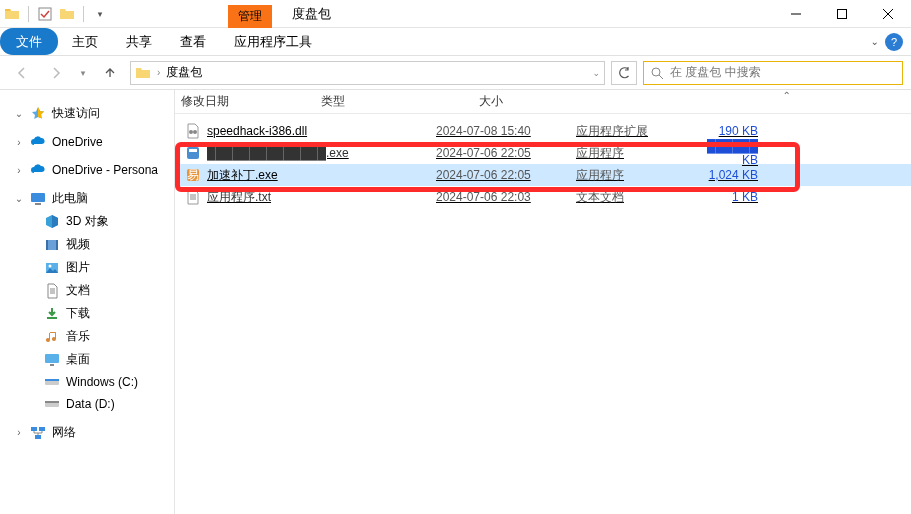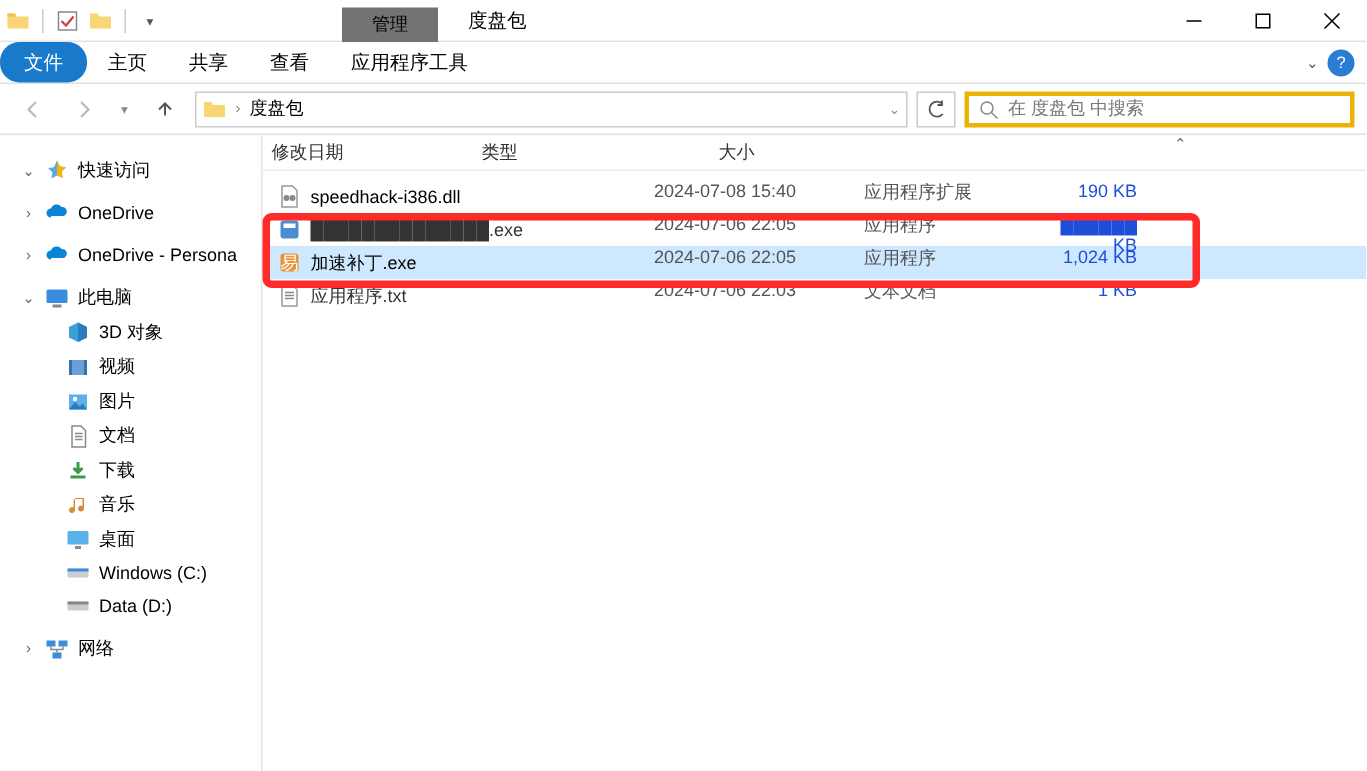--- a/index.html
+++ b/index.html
@@ -3,60 +3,60 @@
 <meta charset="utf-8">
 <style>
 * { margin: 0; padding: 0; box-sizing: border-box; font-family: "Microsoft YaHei", "Segoe UI", sans-serif; font-size: 12px; }
 body { background: #fff; width: 911px; height: 514px; overflow: hidden; position: relative; }
 
 .titlebar { height: 28px; display: flex; align-items: center; background: #fff; border-bottom: 1px solid #e5e5e5; }
 .titlebar-left { display: flex; align-items: center; gap: 6px; padding-left: 4px; }
 .tb-icon { width: 16px; height: 16px; display: inline-flex; align-items: center; justify-content: center; }
 .tb-sep { width: 1px; height: 16px; background: #ccc; margin: 0 2px; }
 .titlebar-ribbon-tabs { display: flex; align-items: flex-end; margin-left: 120px; height: 28px; }
-.ribbon-ctx { padding: 3px 20px; background: #737373; color: #000; font-size: 12px; }
+.ribbon-ctx { padding: 3px 10px; background: #f97316; color: #000; font-size: 12px; }
 .ribbon-title { padding: 5px 20px; font-size: 13px; }
 .win-controls { margin-left: auto; display: flex; }
 .win-btn { width: 46px; height: 28px; display: flex; align-items: center; justify-content: center; }
 
 .menubar { height: 28px; display: flex; align-items: stretch; background: #fff; border-bottom: 1px solid #e1e1e1; }
 .menu-file { background: #1979ca; color: #fff; padding: 0 16px; display: flex; align-items: center; font-size: 13px; border-radius: 13px; }
 .menu-item { padding: 0 14px; display: flex; align-items: center; font-size: 13px; color: #000; }
 .menu-tool { padding: 0 14px; display: flex; align-items: center; font-size: 13px; color: #000; }
 .menu-right { margin-left: auto; display: flex; align-items: center; padding-right: 8px; gap: 6px; }
 .chev-down-sm { font-size: 10px; color: #555; }
 .help-icon { width: 18px; height: 18px; border-radius: 50%; background: #2b7cd3; color: #fff; display: flex; align-items: center; justify-content: center; font-size: 11px; }
 
 .navbar { height: 34px; display: flex; align-items: center; gap: 6px; padding: 0 8px; border-bottom: 1px solid #e1e1e1; }
 .nav-arrow { width: 28px; height: 24px; display: flex; align-items: center; justify-content: center; color: #666; }
 .nav-arrow.disabled { color: #bbb; }
 .addr-box { flex: 1; height: 24px; border: 1px solid #ccc; display: flex; align-items: center; padding: 0 4px; gap: 6px; }
 .addr-crumb { display: flex; align-items: center; gap: 4px; }
 .addr-dd { margin-left: auto; display:flex; align-items:center; gap:6px; }
 .addr-refresh { width: 26px; height: 24px; border: 1px solid #ccc; display: flex; align-items: center; justify-content: center; }
-.search-box { width: 260px; height: 24px; border: 3px solid #eab308; display: flex; align-items: center; padding: 0 6px; gap: 6px; color: #777; }
+.search-box { width: 260px; height: 24px; border: 1px solid #eab308; display: flex; align-items: center; padding: 0 6px; gap: 6px; color: #777; }
 
 .body-area { display: flex; height: calc(100% - 28px - 28px - 34px); }
 .sidebar { width: 175px; border-right: 1px solid #e5e5e5; padding-top: 12px; overflow: hidden; }
 .side-group { margin-bottom: 6px; }
 .side-item { display: flex; align-items: center; gap: 6px; padding: 3px 4px 3px 14px; white-space: nowrap; }
 .side-sub { padding-left: 44px; text-align: right; }
 .side-caret { width: 10px; font-size: 10px; color: #666; display:inline-block; text-align:center; }
 .side-icon { width: 16px; height: 16px; display: inline-flex; align-items: center; justify-content: center; }
 
 .content { flex: 1; position: relative; }
 .col-headers { display: flex; height: 24px; align-items: center; border-bottom: 1px solid #eaeaea; padding-left: 6px; color: #333; }
 .ch-name { width: 255px; padding-left: 14px; }
 .ch-date { width: 140px; }
 .ch-type { width: 112px; }
 .ch-size { width: 80px; text-align: right; padding-right: 10px; }
 .grip { position: absolute; top: 0; right: 120px; font-size: 10px; color: #666; }
 
 .file-rows { padding-top: 6px; }
-.file-row { display: flex; height: 22px; padding-left: 6px; }
+.file-row { display: flex; align-items: center; height: 22px; padding-left: 6px; text-decoration: underline; }
 .fr-name { width: 255px; display: flex; align-items: center; gap: 6px; padding-left: 4px; }
 .fr-date { width: 140px; color: #555; }
 .fr-type { width: 112px; color: #555; }
 .fr-size { width: 80px; text-align: right; padding-right: 10px; color: #1d4ed8; }
 .fr-icon { width: 16px; height: 16px; display: inline-flex; align-items: center; justify-content: center; }
 
 .highlight-box { position: absolute; left: 0px; top: 52px; width: 625px; height: 50px; border: 5px solid #ff2a2a; border-radius: 6px; pointer-events: none; }
 .obscured { color: #333; }
 .sel-row { background: #cde8ff; }
 

